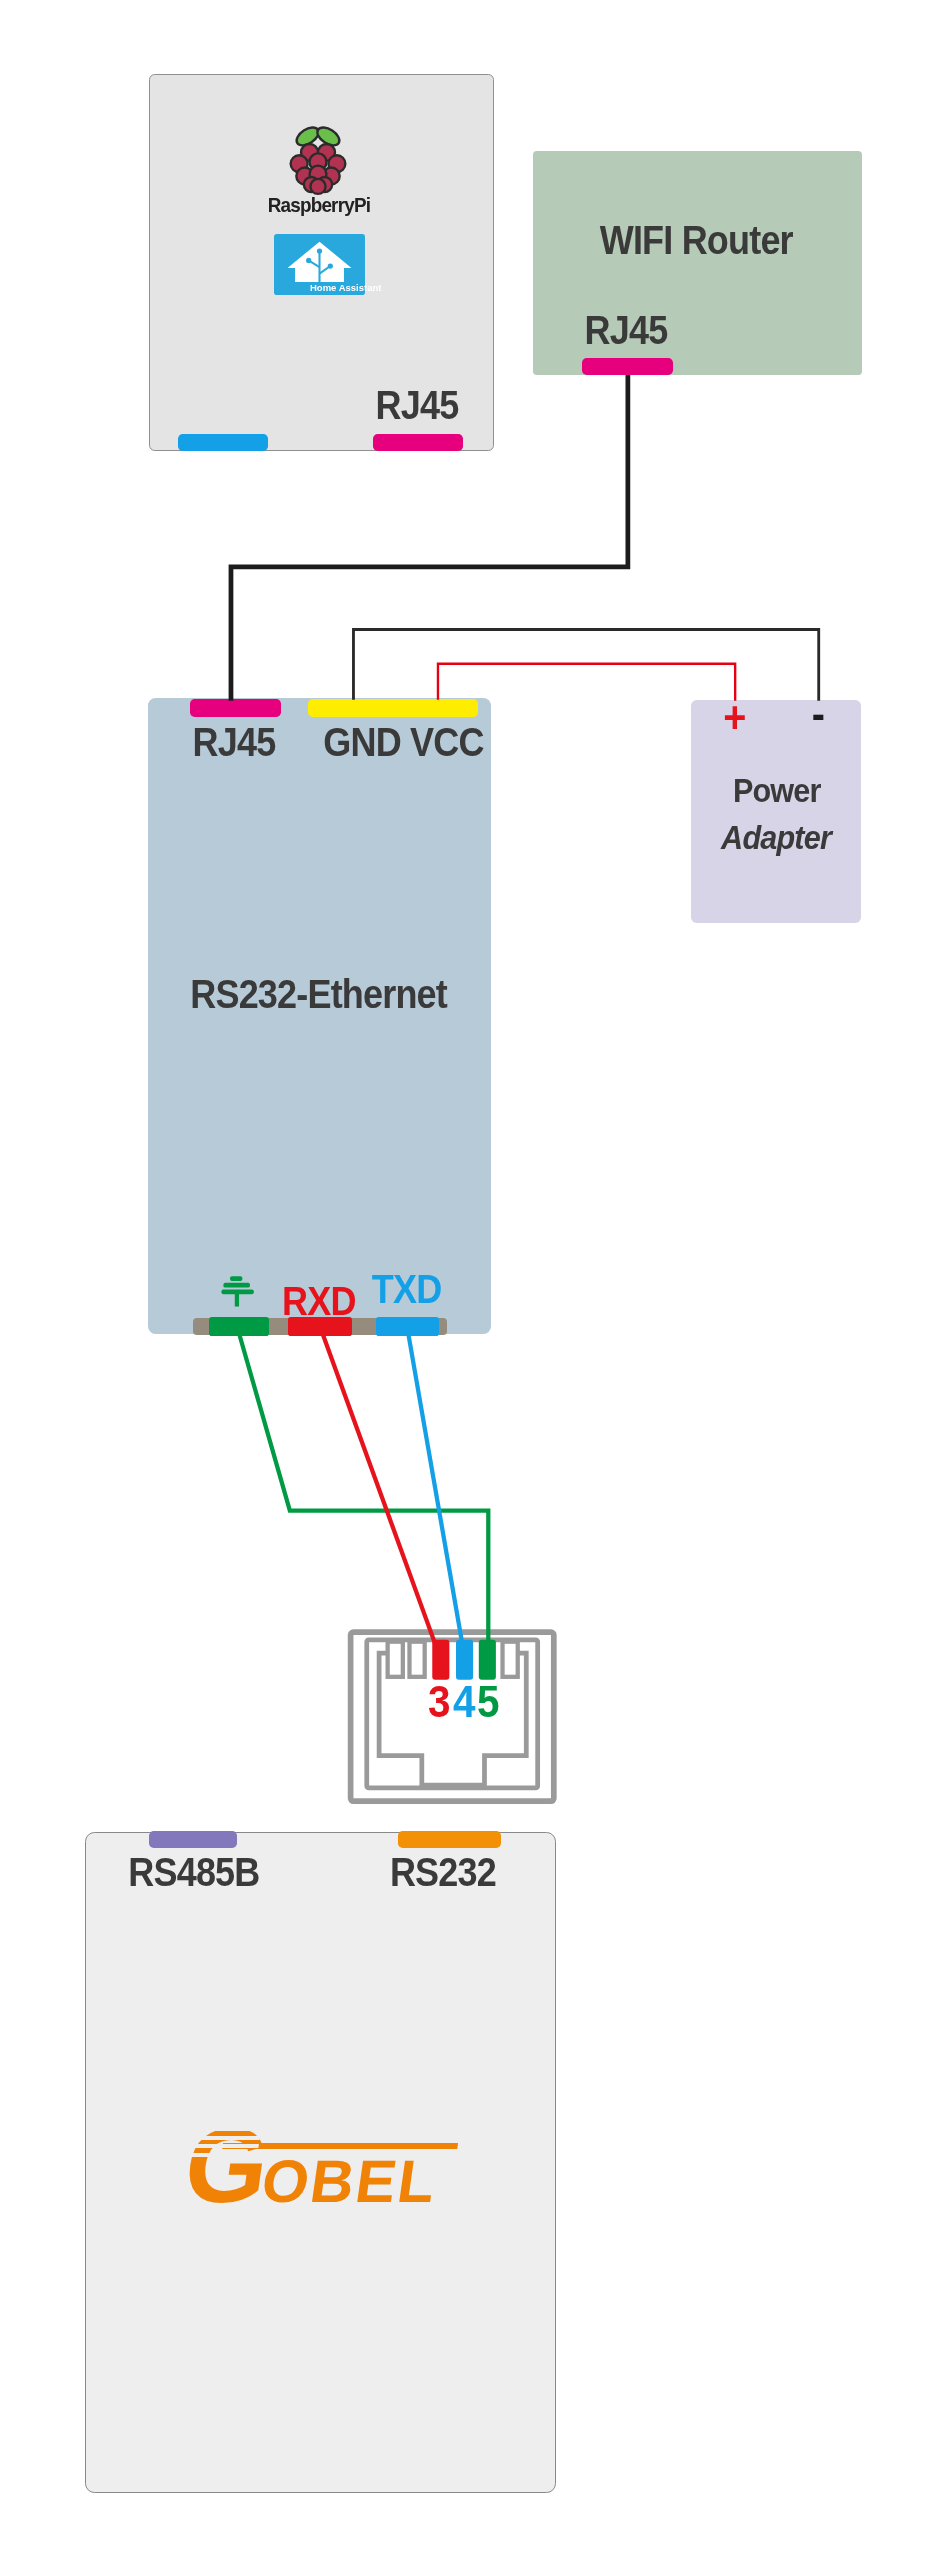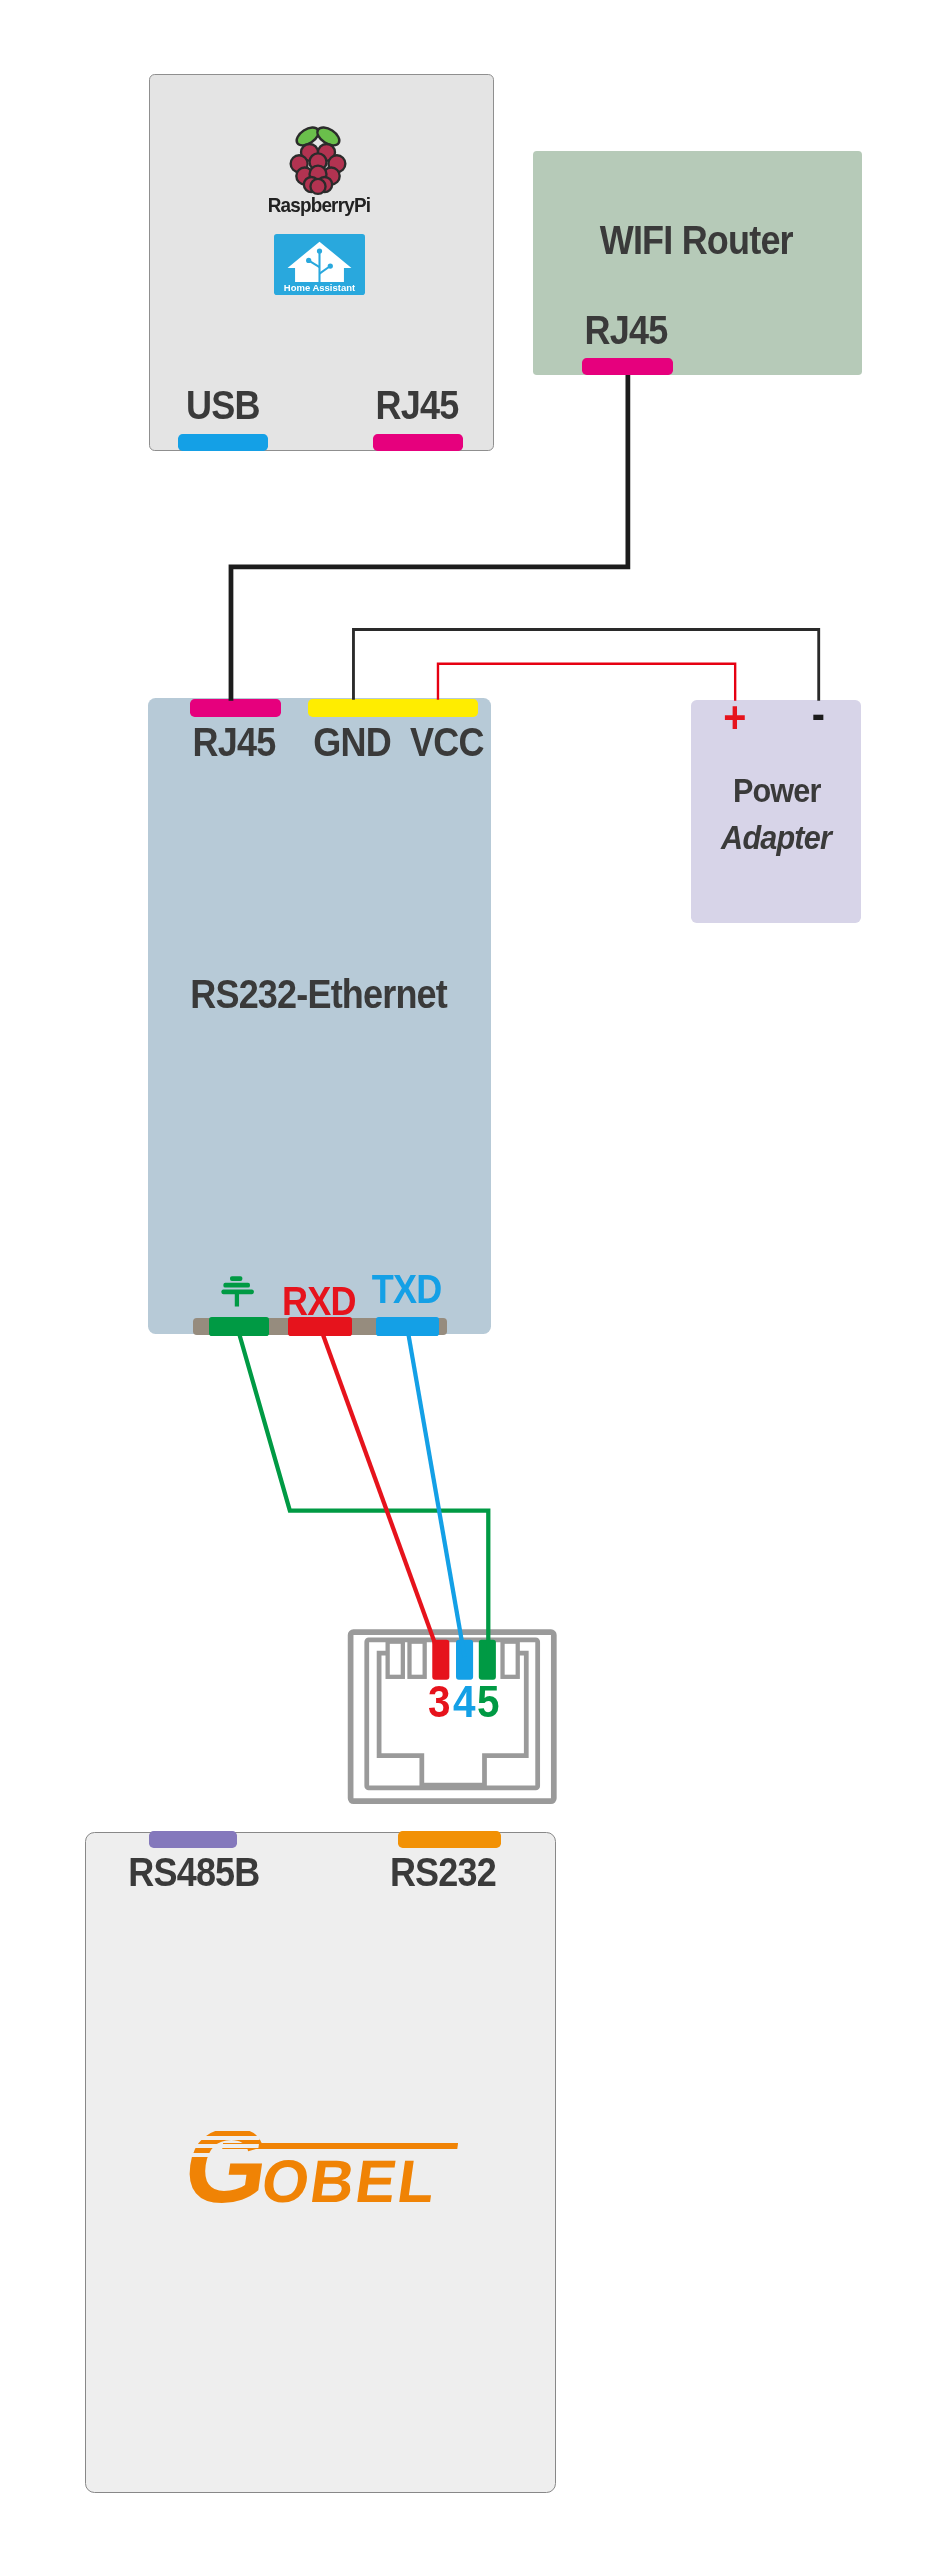--- a/index.html
+++ b/index.html
@@ -17,22 +17,22 @@
   .lbl{display:inline-block;font-weight:bold;letter-spacing:-0.9px;transform:scaleX(0.9);transform-origin:center;}
   .f42{font-size:40px;line-height:1;}
   .f36{font-size:34px;line-height:1;}
   .f46{font-size:44px;line-height:1;}
   .red-t{color:#e6131c;} .blue-t{color:#14a0e6;} .green-t{color:#009a44;}
   #svg-overlay{position:absolute;left:0;top:0;z-index:30;pointer-events:none;}
   
   #rpi-logo{left:285px;top:124px;width:66px;height:72px;z-index:20;}
   #rpi-title{left:176px;top:193px;width:285px;z-index:20;}
   #ha-logo{left:274px;top:234px;width:91px;height:61px;background:#29a8dd;border-radius:2.8px;z-index:20;}
-  #ha-text{position:absolute;bottom:1.9px;left:0;width:100%;text-align:center;color:#ffffff;
-           font-size:9.5px;font-weight:bold;letter-spacing:0;}
+  #ha-text{position:absolute;bottom:1.9px;left:0;width:100%;color:#ffffff;
+           font-size:9.5px;font-weight:bold;letter-spacing:0;padding-left:36px;}
   
   #jack-digits{left:407px;top:1680px;width:114px;display:flex;justify-content:center;z-index:40;}
   #jack-digits span{font-size:44px;font-weight:bold;line-height:1;transform:scaleX(0.92);}
   
   #gobel-logo{left:186px;top:2112px;width:294px;height:106px;z-index:20;transform:skewX(-8deg);
               display:flex;align-items:baseline;color:#f08305;font-weight:bold;}
   #gobel-g{font-size:106px;line-height:1;letter-spacing:0;margin-right:-3.8px;}
   #gobel-rest{font-size:60px;line-height:1;letter-spacing:1.9px;}
   #gobel-bar{position:absolute;left:34px;top:31px;width:235px;height:5.7px;background:#f08305;}
   .g-stripe{position:absolute;left:1.9px;width:68px;height:3.8px;background:#eeeeee;}
@@ -81,44 +81,41 @@
         <circle cx="36.5" cy="26" r="2.8" stroke="none"></circle>
         <circle cx="59.5" cy="32" r="2.8" stroke="none"></circle>
       </g>
     </svg>
     <div id="ha-text">Home Assistant</div>
   </div>
 
   <div class="port" style="left:178px;top:434px;width:90px;height:17px;background:#14a0e6;"></div>
   <div class="port" style="left:373px;top:434px;width:90px;height:17px;background:#e6007d;"></div>
 
-  <div class="lbl-wrap" style="left:80px;top:385px;">
-    <span class="lbl f42">USB</span>
-  </div>
   <div class="lbl-wrap" style="left:275px;top:385px;">
     <span class="lbl f42">RJ45</span>
   </div>
 
   <div class="box" id="wifi-box"></div>
   <div class="lbl-wrap" style="left:554px;top:220px;text-decoration:underline;">
     <span class="lbl f42">WIFI Router</span>
   </div>
   <div class="lbl-wrap" style="left:484px;top:310px;">
     <span class="lbl f42">RJ45</span>
   </div>
   <div class="port" style="left:582px;top:358px;width:91px;height:17px;background:#e6007d;"></div>
 
   <div class="box" id="conv-box"></div>
   <div class="port" style="left:190px;top:699px;width:91px;height:18px;background:#e6007d;"></div>
   <div class="port" style="left:308px;top:699px;width:170px;height:18px;background:#ffed00;"></div>
 
   <div class="lbl-wrap" style="left:92px;top:722px;">
     <span class="lbl f42">RJ45</span>
   </div>
-  <div class="lbl-wrap" style="left:210px;top:722px;">
+  <div class="lbl-wrap" style="left:220px;top:722px;">
     <span class="lbl f42">GND</span>
   </div>
   <div class="lbl-wrap" style="left:304px;top:722px;">
     <span class="lbl f42">VCC</span>
   </div>
 
   <div class="lbl-wrap" style="left:176px;top:974px;">
     <span class="lbl f42">RS232-Ethernet</span>
   </div>
 

